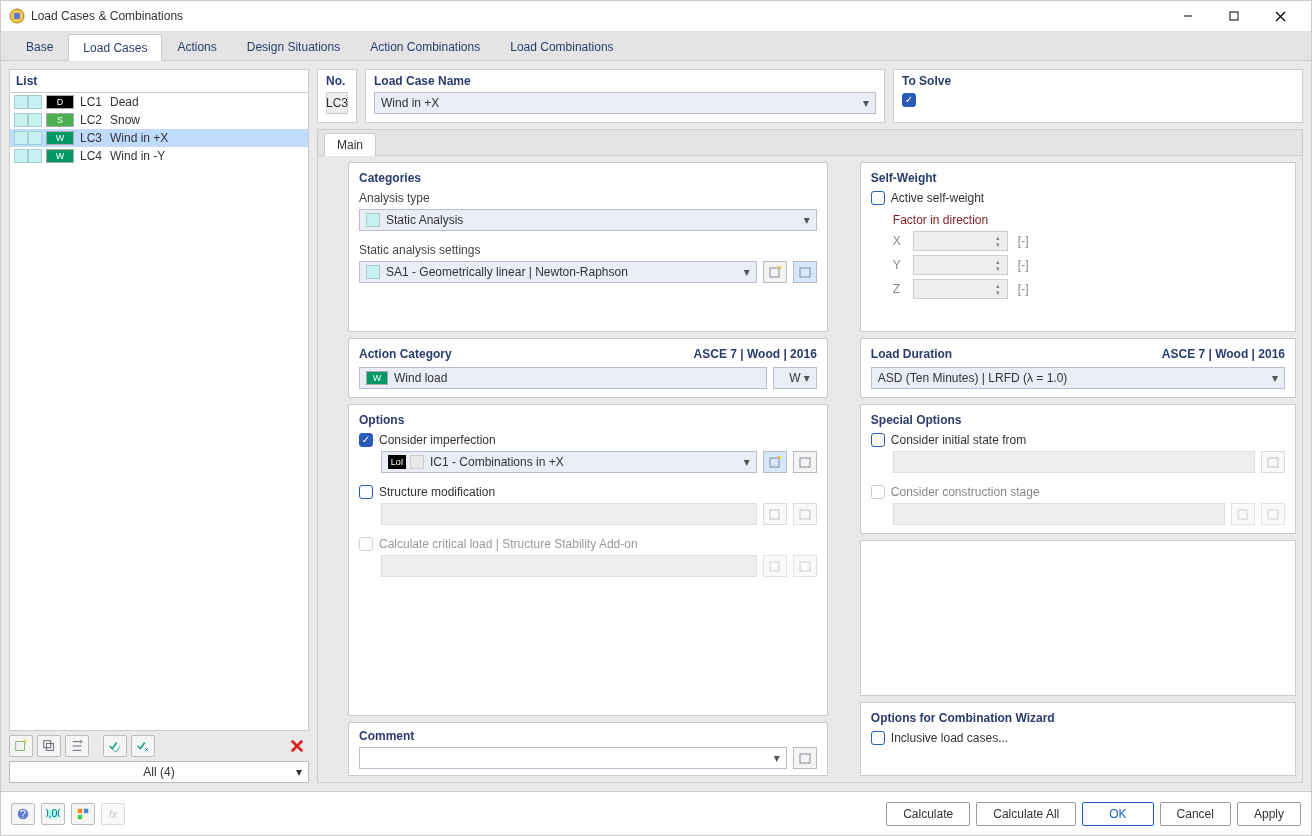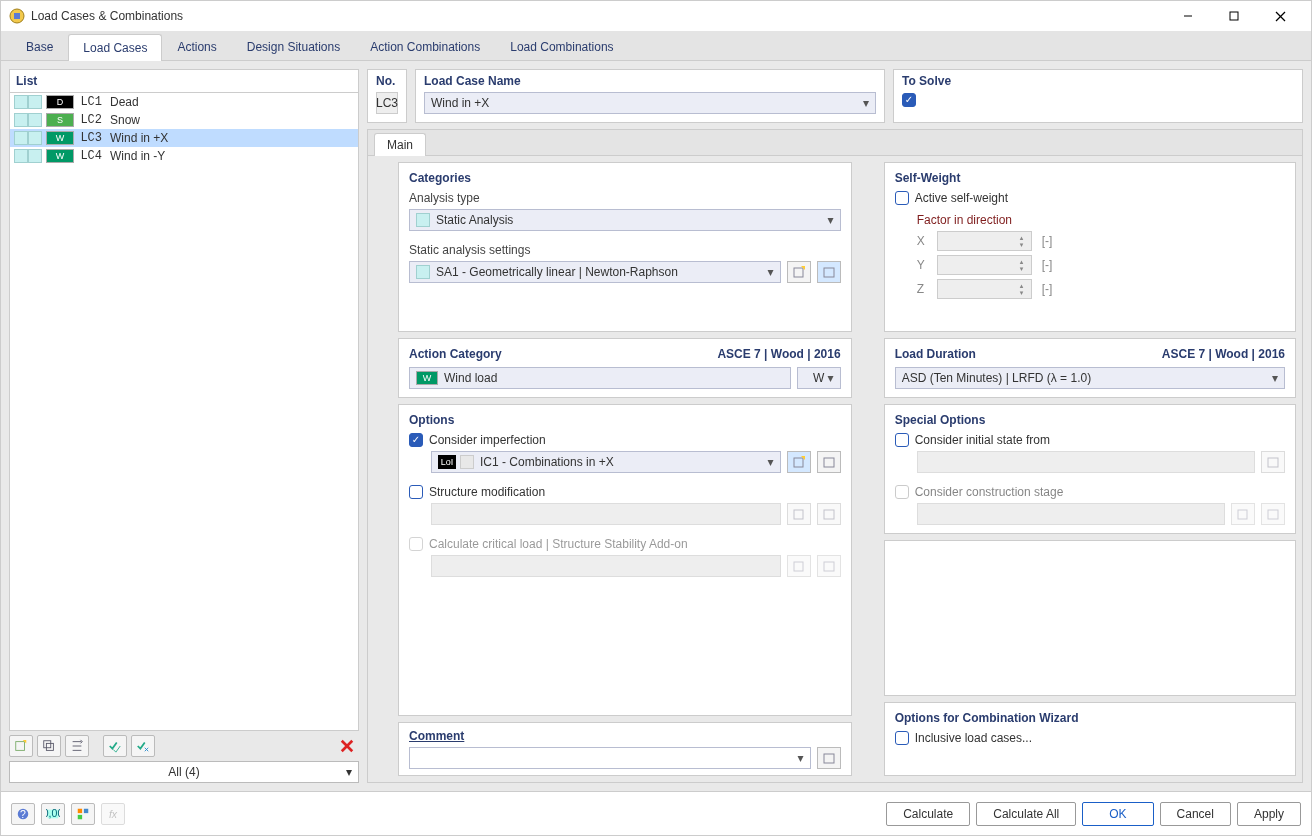--- a/index.html
+++ b/index.html
@@ -7,32 +7,32 @@
 .window { width: 1312px; height: 836px; background: #fff; display: flex; flex-direction: column; border: 1px solid #ccc; }
 .titlebar { height: 30px; display: flex; align-items: center; padding: 0 8px; background: #fff; }
 .titlebar .app-icon { width: 16px; height: 16px; margin-right: 6px; }
 .titlebar .title { flex: 1; font-size: 12px; }
 .titlebar .win-btns { display: flex; gap: 0; }
 .titlebar .win-btn { width: 46px; height: 30px; display: flex; align-items: center; justify-content: center; cursor: pointer; }
 .tabs-bar { height: 30px; background: #e4e4e4; display: flex; align-items: flex-end; padding: 0 10px; border-bottom: 1px solid #ccc; }
 .tab { padding: 6px 14px; cursor: pointer; color: #2a3c6e; border: 1px solid transparent; border-bottom: none; }
 .tab.active { background: #fff; border-color: #ccc; border-radius: 3px 3px 0 0; position: relative; top: 1px; }
 .content { flex: 1; display: flex; gap: 8px; padding: 8px; background: #e9e9e9; overflow: hidden; }
-.left-panel { width: 350px; display: flex; flex-direction: column; background: transparent; }
+.left-panel { width: 300px; display: flex; flex-direction: column; background: transparent; }
 .panel-header { color: #2a3c6e; font-weight: bold; padding: 4px 6px; background: #fff; border: 1px solid #ccc; border-bottom: none; }
 .list-box { flex: 1; background: #fff; border: 1px solid #ccc; overflow: auto; }
 .list-row { display: flex; align-items: center; height: 18px; padding: 0 4px; cursor: pointer; gap: 4px; }
 .list-row.selected { background: #bfdcff; }
 .list-row .badge-pair { display:flex;}
 .badge { width: 14px; height: 14px; display: inline-flex; align-items: center; justify-content: center; color: #fff; font-size: 9px; border: 1px solid #aaa; }
 .badge.cyan { background: #c8f0f0; border-color:#a0d0d0;}
 .badge.black { background: #000; }
 .badge.green { background: #4caf50; }
 .badge.darkgreen { background: #009966; }
-.list-row .lc { width: 28px; text-align: right; padding-right: 4px; font-family: Liberation Mono, monospace; }
+.list-row .lc { width: 28px; text-align: right; padding-right: 4px; }
 .left-toolbar { display: flex; gap: 4px; padding: 4px 0; align-items:center;}
 .tool-btn { width: 24px; height: 22px; border: 1px solid #bbb; background: #f5f5f5; display: inline-flex; align-items: center; justify-content: center; cursor: pointer; border-radius: 2px; }
 .tool-btn svg { width: 14px; height: 14px; }
 .filter-dd { width: 100%; height: 22px; border: 1px solid #bbb; background: #fff; display: flex; align-items: center; justify-content: center; position: relative; }
 .filter-dd .caret { position: absolute; right: 6px; }
 .right-panel { flex: 1; display: flex; flex-direction: column; gap: 6px; overflow: hidden; }
 .top-forms { display: flex; gap: 8px; }
 .form-group { background: #fff; border: 1px solid #ccc; padding: 0; }
 .form-group .hdr { color: #2a3c6e; font-weight: bold; padding: 4px 8px; }
 .form-group .body { padding: 0 8px 8px 8px; }
@@ -337,21 +337,21 @@
                   </div>
                 <div class="icon-btn" style="opacity:.4;">
                     <svg width="14" height="14">
                       <rect x="2" y="3" width="10" height="9" fill="none" stroke="#889"></rect>
                     </svg>
                   </div>
               </div>
             </div>
 
             <div class="comment-card">
-              <div class="title" style="color:#2a3c6e;font-weight:bold;margin-bottom:4px;text-decoration:underline;"><span>Comment</span></div>
+              <div class="title" style="color:#2a3c6e;font-weight:bold;margin-bottom:4px;"><span>Comment</span></div>
               <div class="row-inline">
                 <div class="sel" style="flex:1;background:#fff;">
                     <span class="caret">▾</span>
                   </div>
                 <div class="icon-btn">
                     <svg width="14" height="14">
                       <rect x="2" y="3" width="10" height="9" fill="none" stroke="#889"></rect>
                     </svg>
                   </div>
               </div>

